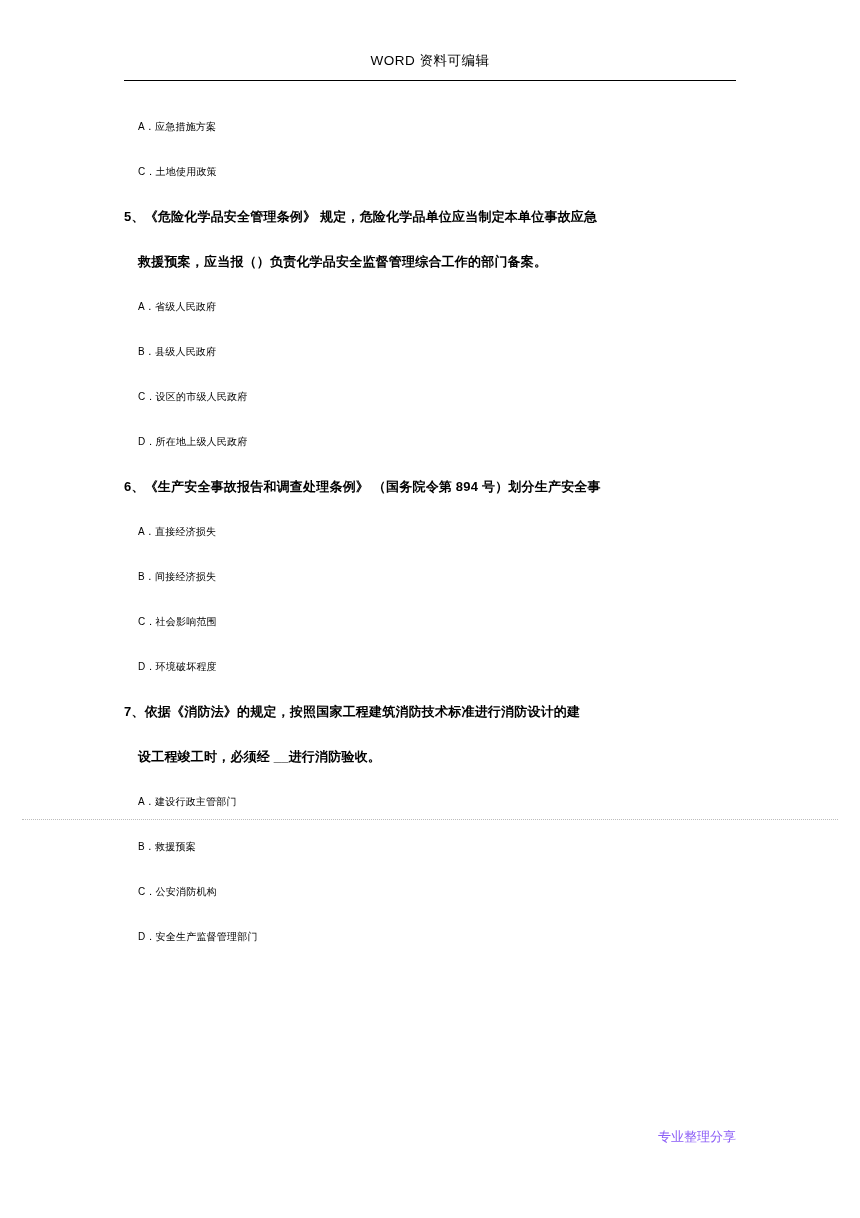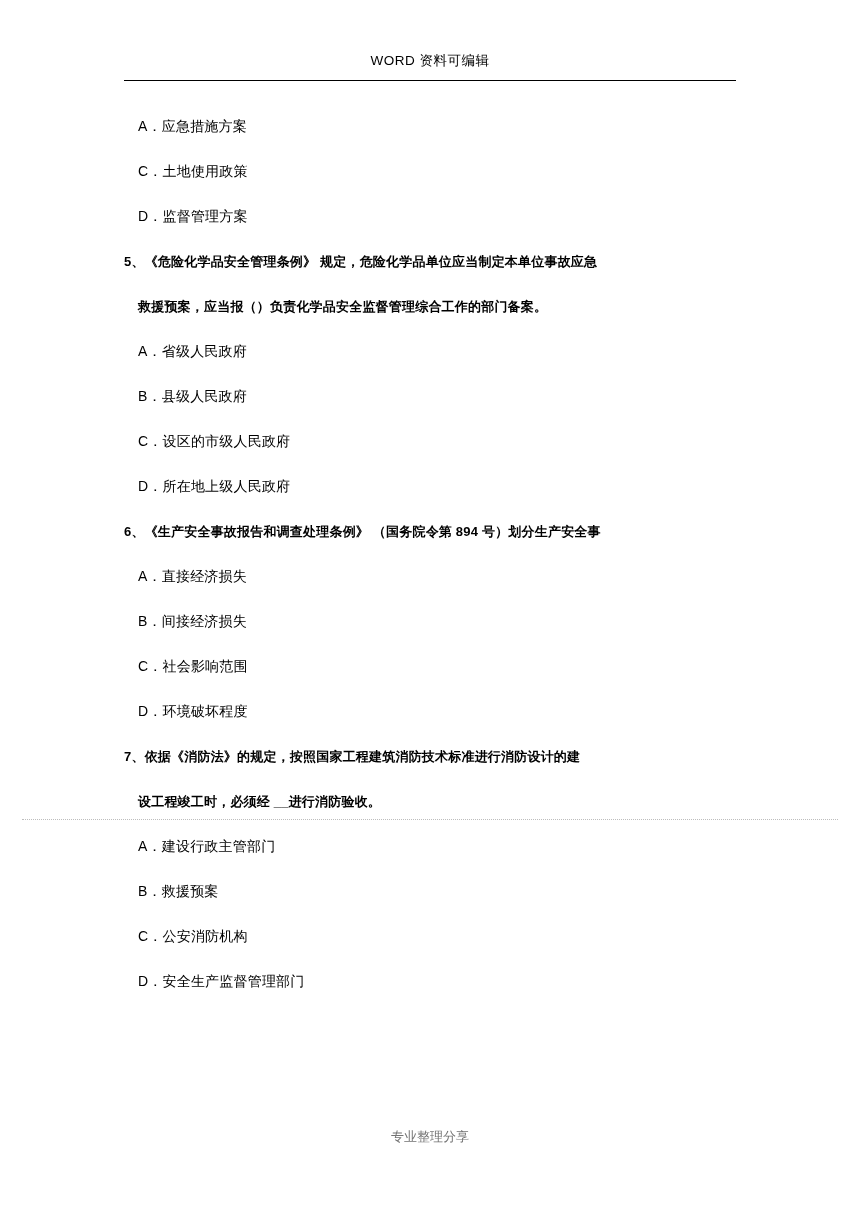--- a/index.html
+++ b/index.html
@@ -54,56 +54,55 @@
     letter-spacing: 0.2px;
   }
   .q-line {
     display: block;
   }
   .q-line.indent {
     padding-left: 14px;
   }
   .opt {
     font-family: "Liberation Sans", "DejaVu Sans", sans-serif;
-    font-size: 14px;
+    font-size: 10px;
     line-height: 45px;
     color: #000000;
     padding-left: 14px;
     letter-spacing: 0.2px;
   }
   .dotted-sep {
     position: absolute;
     left: 22px;
     width: 816px;
     border-top: 1px dotted #bdbdbd;
   }
   .footer {
     position: absolute;
     top: 1128px;
     left: 124px;
     width: 612px;
-    text-align: center;
+    text-align: right;
     font-family: "Liberation Sans", "DejaVu Sans", sans-serif;
     font-size: 13px;
-    color: #737373;
+    color: #8b5cf6;
   }
 </style>
 </head>
 <body>
 
 <div class="page">
 
   <div class="header">WORD 资料可编辑</div>
   <div class="header-rule"></div>
 
   <div class="content">
 
     <div class="opt">A．应急措施方案</div>
     <div class="opt">C．土地使用政策</div>
-    <div class="opt">D．监督管理方案</div>
 
     <div class="q q-line">5、《危险化学品安全管理条例》  规定，危险化学品单位应当制定本单位事故应急</div>
     <div class="q q-line indent plain">救援预案，应当报（）负责化学品安全监督管理综合工作的部门备案。</div>
     <div class="opt">A．省级人民政府</div>
     <div class="opt">B．县级人民政府</div>
     <div class="opt">C．设区的市级人民政府</div>
     <div class="opt">D．所在地上级人民政府</div>
 
     <div class="q q-line">6、《生产安全事故报告和调查处理条例》 （国务院令第 894 号）划分生产安全事</div>
     <div class="opt">A．直接经济损失</div>

